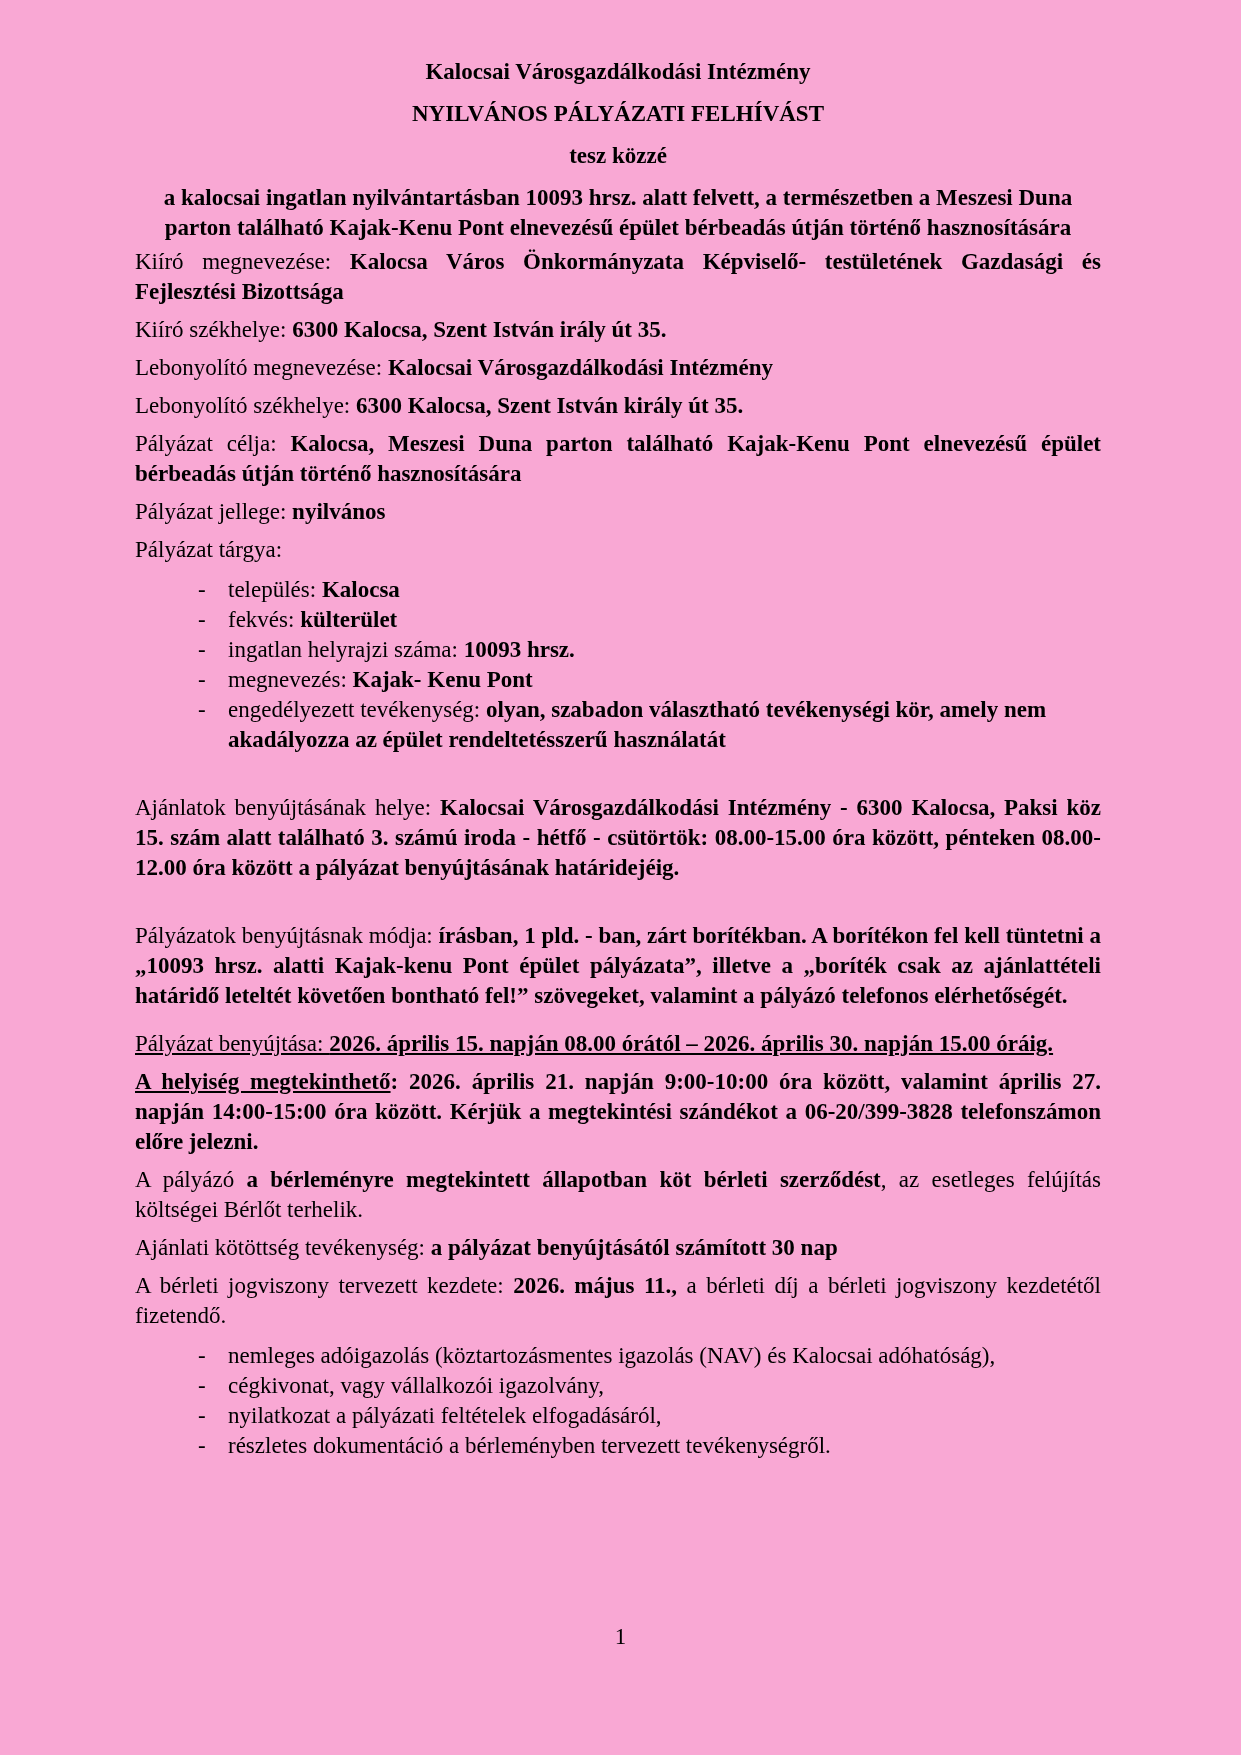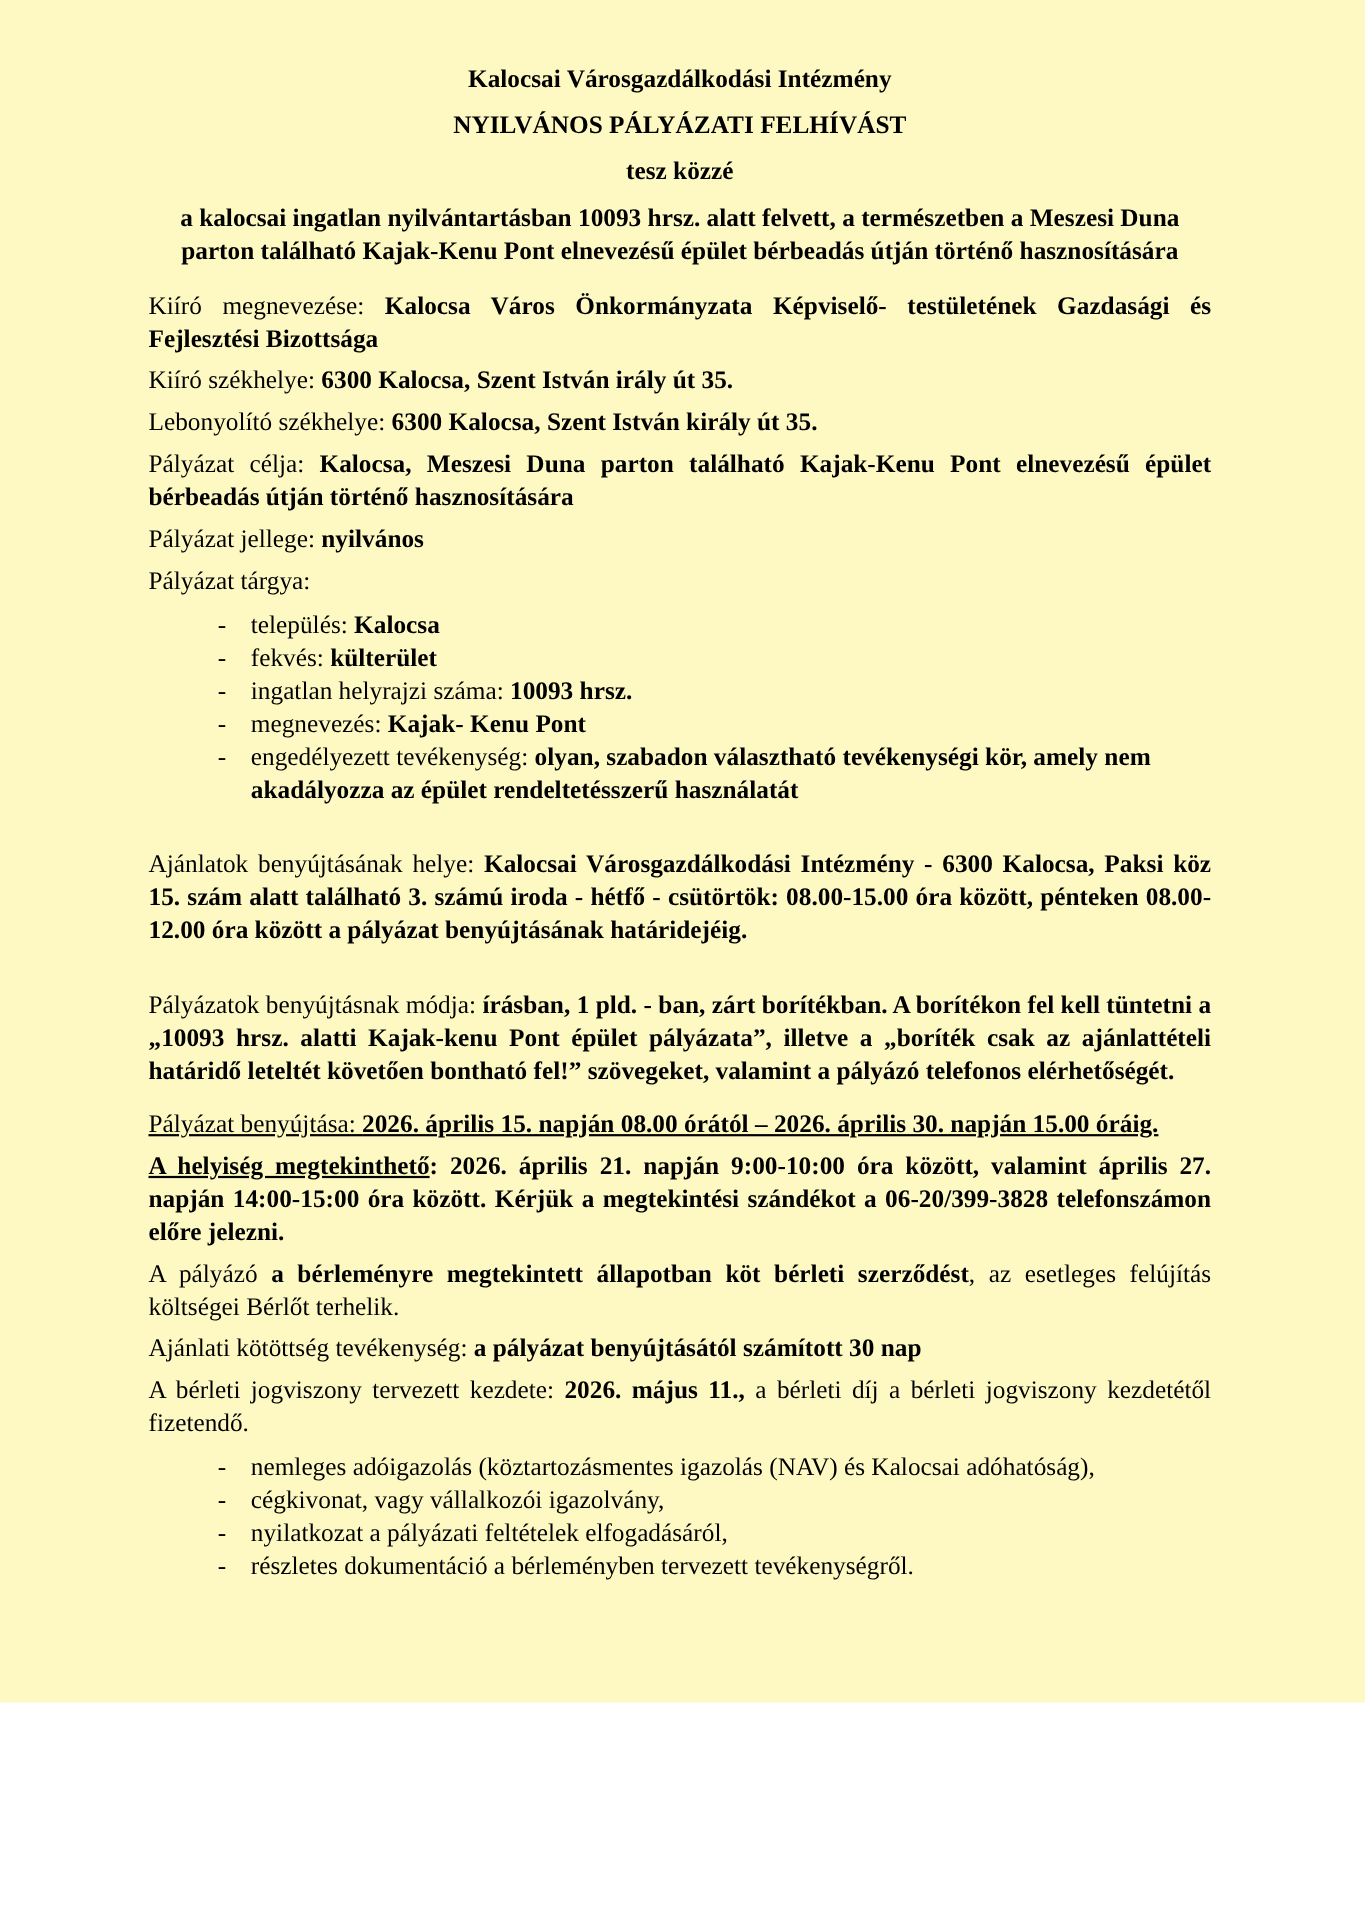--- a/index.html
+++ b/index.html
@@ -1,32 +1,32 @@
 <!DOCTYPE html>
 <html><head>
 <meta charset="utf-8">
 <style>
   * { box-sizing: border-box; }
   html, body { margin: 0; padding: 0; background: #ffffff; }
   .doc {
     position: relative;
     width: 1241px;
-    height: 1548px;
+    height: 1755px;
     margin: 0 auto;
-    background: #fef9c3;
+    background: #f9a8d4;
     color: #000000;
     font-family: "Liberation Serif", "DejaVu Serif", serif;
     font-size: 23px;
     line-height: 30px;
     padding: 57px 140px 0 135px;
     overflow: hidden;
   }
   p { margin: 0 0 8px 0; text-align: justify; }
   p.head { text-align: center; font-weight: bold; margin-bottom: 12px; }
-  p.lead { text-align: center; font-weight: bold; margin-bottom: 20px; }
+  p.lead { text-align: center; font-weight: bold; margin-bottom: 4px; }
   .b { font-weight: bold; }
   .u { text-decoration: underline; }
   .bold-para { font-weight: bold; }
   .list { margin: 10px 0 8px 0; }
   .li { display: flex; padding-left: 63px; margin: 0; }
   .li .dash { flex: 0 0 30px; }
   .li .li-text { flex: 1 1 auto; }
   .mt-lg { margin-top: 38px; }
   .mt-md { margin-top: 18px; text-decoration: underline; }
   .mt-sm { margin-top: 6px; }
@@ -46,20 +46,21 @@
   <p class="head">Kalocsai Városgazdálkodási Intézmény</p>
   <p class="head">NYILVÁNOS PÁLYÁZATI FELHÍVÁST</p>
   <p class="head">tesz közzé</p>
 
   <p class="lead">a kalocsai ingatlan nyilvántartásban 10093 hrsz. alatt felvett, a természetben a Meszesi Duna parton található Kajak-Kenu Pont elnevezésű épület bérbeadás útján történő hasznosítására</p>
 
   <p><span>Kiíró megnevezése: </span><span class="b">Kalocsa Város Önkormányzata Képviselő- testületének Gazdasági és Fejlesztési Bizottsága</span></p>
 
   <p><span>Kiíró székhelye: </span><span class="b">6300 Kalocsa, Szent István irály út 35.</span></p>
 
+  <p><span>Lebonyolító megnevezése: </span><span class="b">Kalocsai Városgazdálkodási Intézmény</span></p>
 
   <p><span>Lebonyolító székhelye: </span><span class="b">6300 Kalocsa, Szent István király út 35.</span></p>
 
   <p><span>Pályázat célja: </span><span class="b">Kalocsa, Meszesi Duna parton található Kajak-Kenu Pont elnevezésű épület bérbeadás útján történő hasznosítására</span></p>
 
   <p><span>Pályázat jellege: </span><span class="b">nyilvános</span></p>
 
   <p>Pályázat tárgya:</p>
 
   <div class="list">

